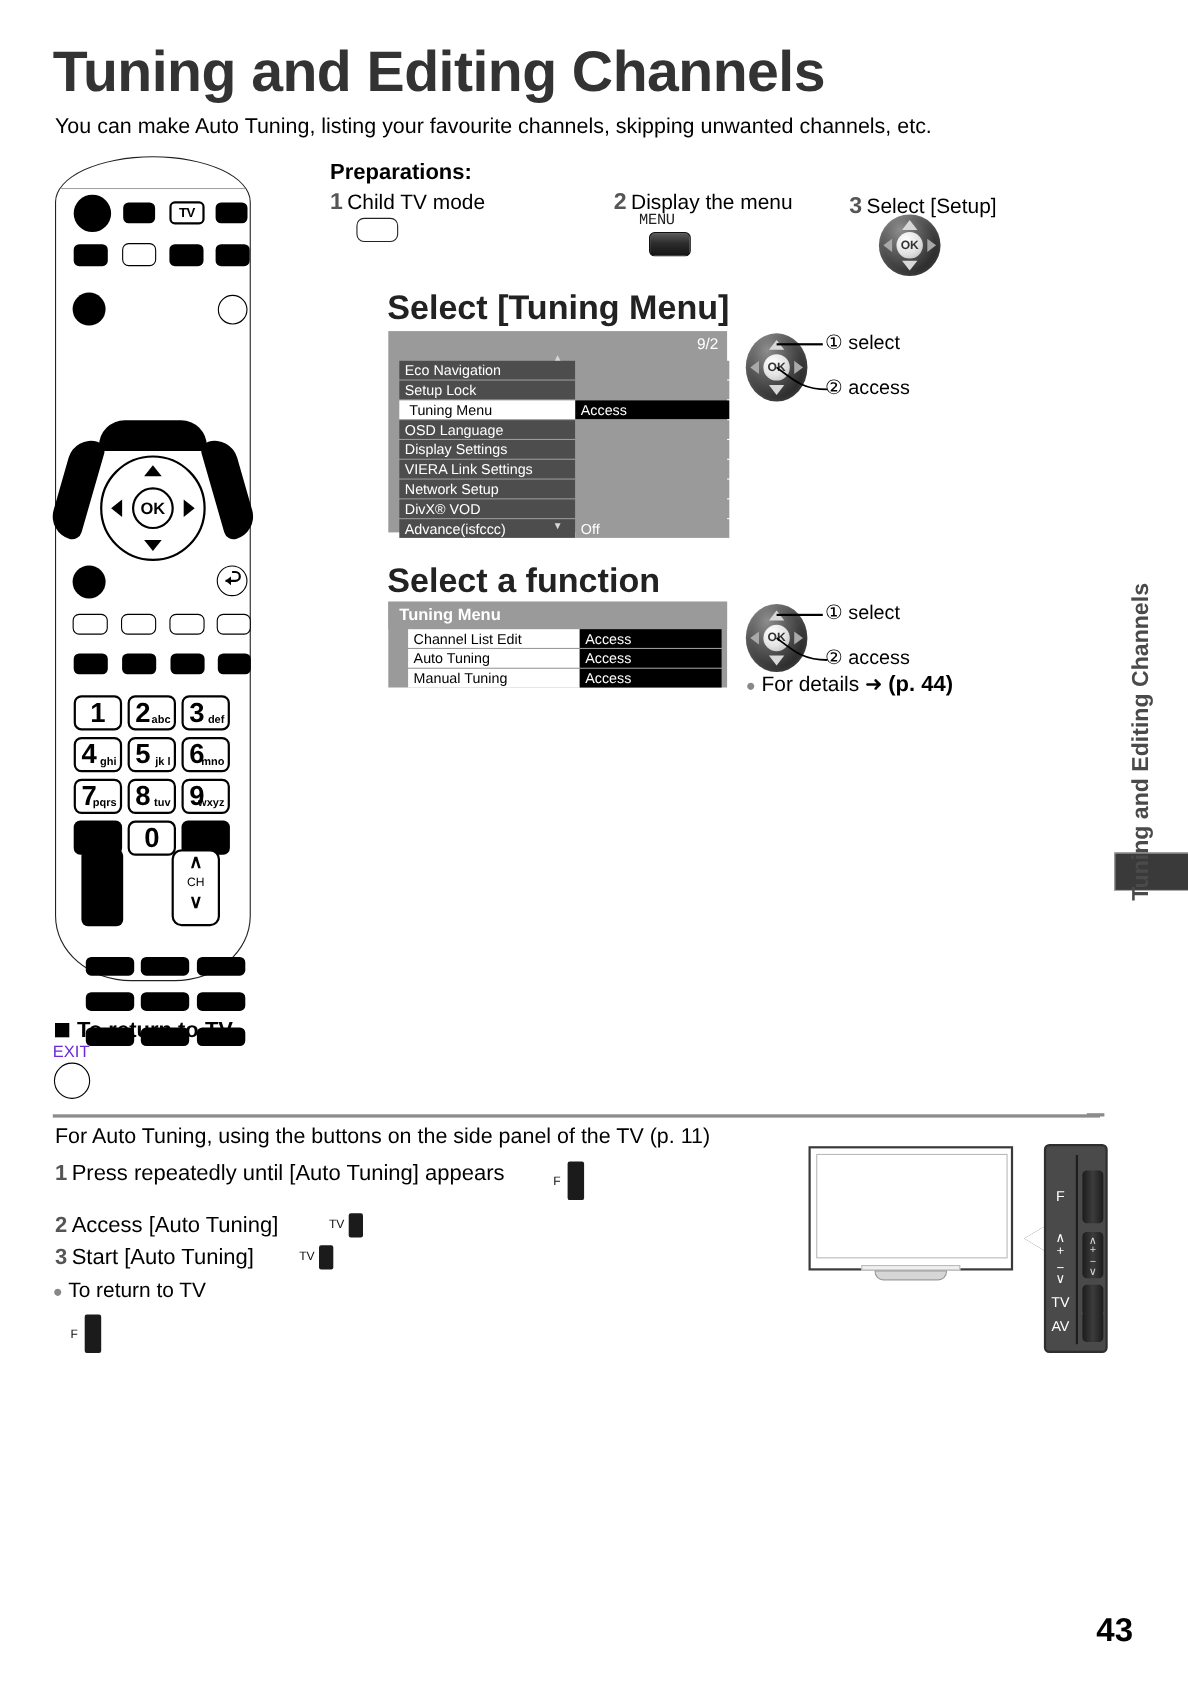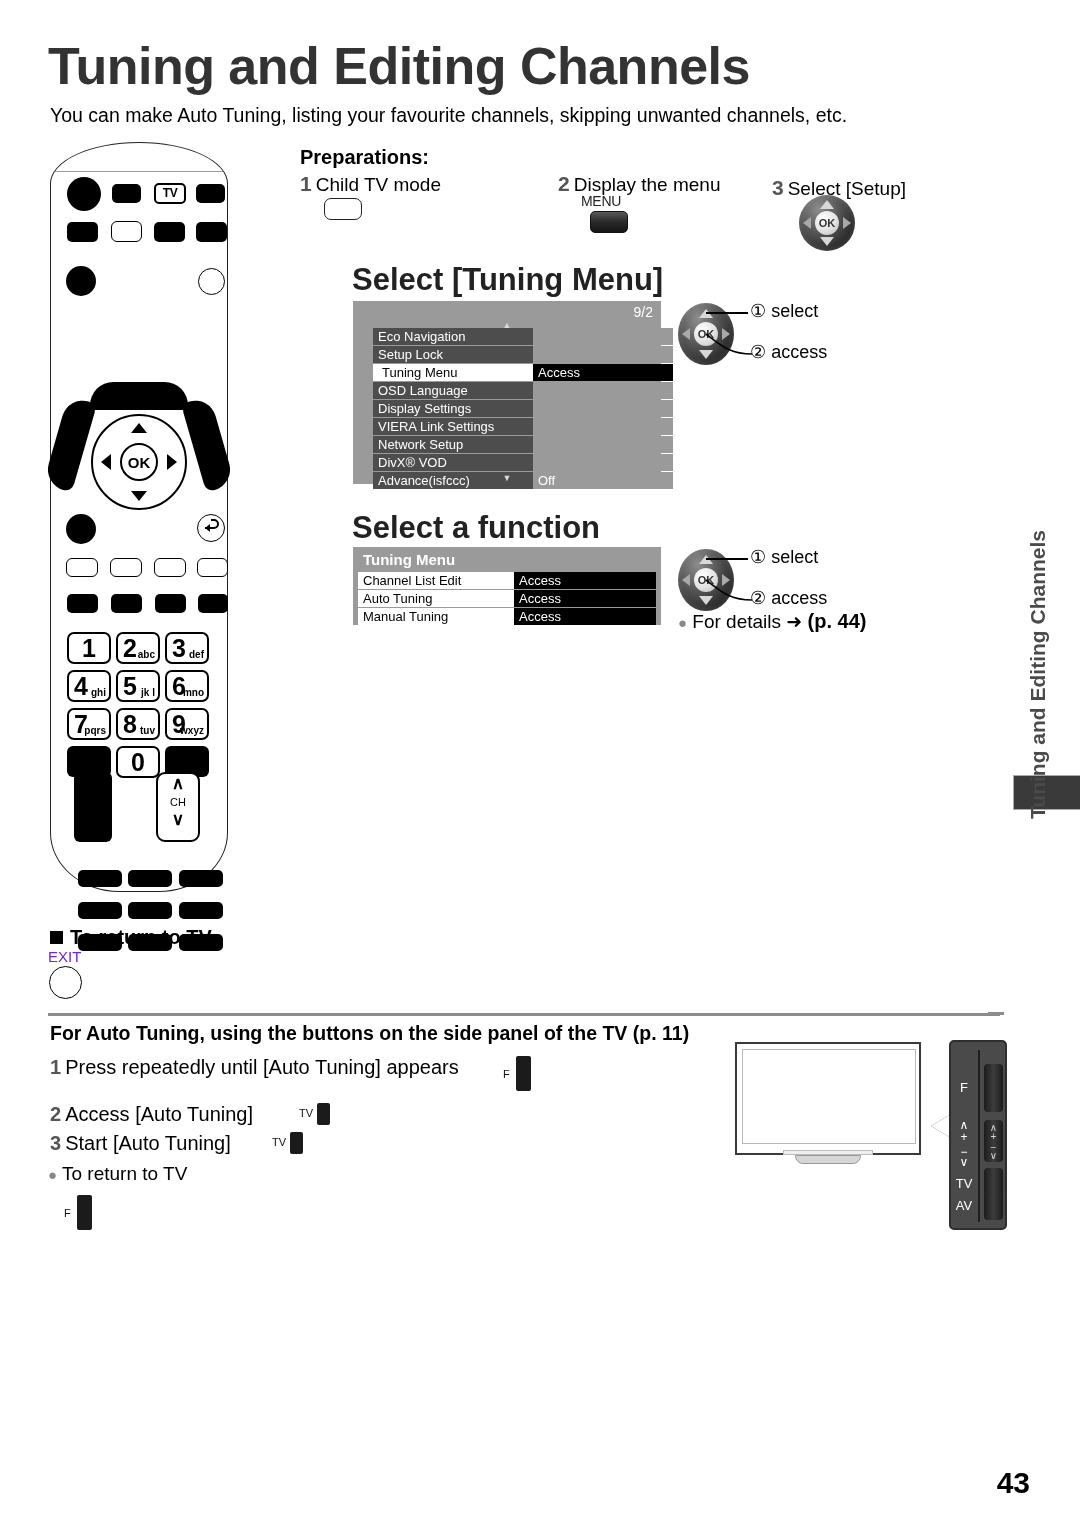--- a/index.html
+++ b/index.html
@@ -188,20 +188,21 @@
     font-size: 21px;
     font-weight: bold;
     color: #555;
     margin-right: 4px;
   }
   .menu-cap {
     position: absolute;
     font-size: 14px;
     color: #222;
     letter-spacing: -0.3px;
+    font-family: Liberation Mono, monospace;
   }
   .menu-btn {
     position: absolute;
     width: 38px; height: 22px;
     border-radius: 5px;
     background: linear-gradient(180deg,#5a5a5a 0%,#2d2d2d 45%,#141414 100%);
     border: 1px solid #111;
     box-sizing: border-box;
   }
   .tv-mode-btn {
@@ -304,21 +305,21 @@
     color: #ffffff;
     font-size: 15px;
     font-weight: bold;
     padding: 4px 0 4px 10px;
     background: #9a9a9a;
   }
   .osd2-row {
     position: relative;
     height: 17px;
     display: flex;
-    margin: 0 5px 1px 5px;
+    margin: 0 5px 1px 18px;
   }
   .osd2-label {
     width: 156px;
     background: #ffffff;
     color: #000;
     font-size: 13px;
     line-height: 17px;
     padding-left: 5px;
     box-sizing: border-box;
   }
@@ -379,21 +380,21 @@
   .rule {
     position: absolute;
     height: 2.5px;
     background: #8c8c8c;
   }
 
   
   .bold-line {
     position: absolute;
     font-size: 19.5px;
-    font-weight: bold;
+    font-weight: normal;
     white-space: nowrap;
   }
   .num-step {
     position: absolute;
     font-size: 20px;
     white-space: nowrap;
   }
   .num-step .n {
     font-weight: bold;
     color: #555;
@@ -670,21 +671,21 @@
   <div class="dp-tri dp-d" style="left:21px; bottom:5px;"></div>
   <div class="dp-tri dp-l" style="left:4px; top:22px;"></div>
   <div class="dp-tri dp-r" style="right:4px; top:22px;"></div>
 </div>
 
 <div class="sec-head" style="left:352px; top:262px;">Select [Tuning Menu]</div>
 
 <div class="osd" style="left:353px; top:301px; width:308px; height:183px;">
   <div class="osd-pagenum">9/2</div>
   <div class="osd-arrow" style="top:20px;">▲</div>
-  <div style="position:absolute; left:16px; top:27px; width:100%;">
+  <div style="position:absolute; left:6px; top:27px; width:100%;">
     <div class="osd-row">
       <div class="osd-label">Eco Navigation</div>
       <div class="osd-value"></div>
     </div>
     <div class="osd-row">
       <div class="osd-label">Setup Lock</div>
       <div class="osd-value"></div>
     </div>
     <div class="osd-row sel">
       <div class="osd-label">Tuning Menu</div>

